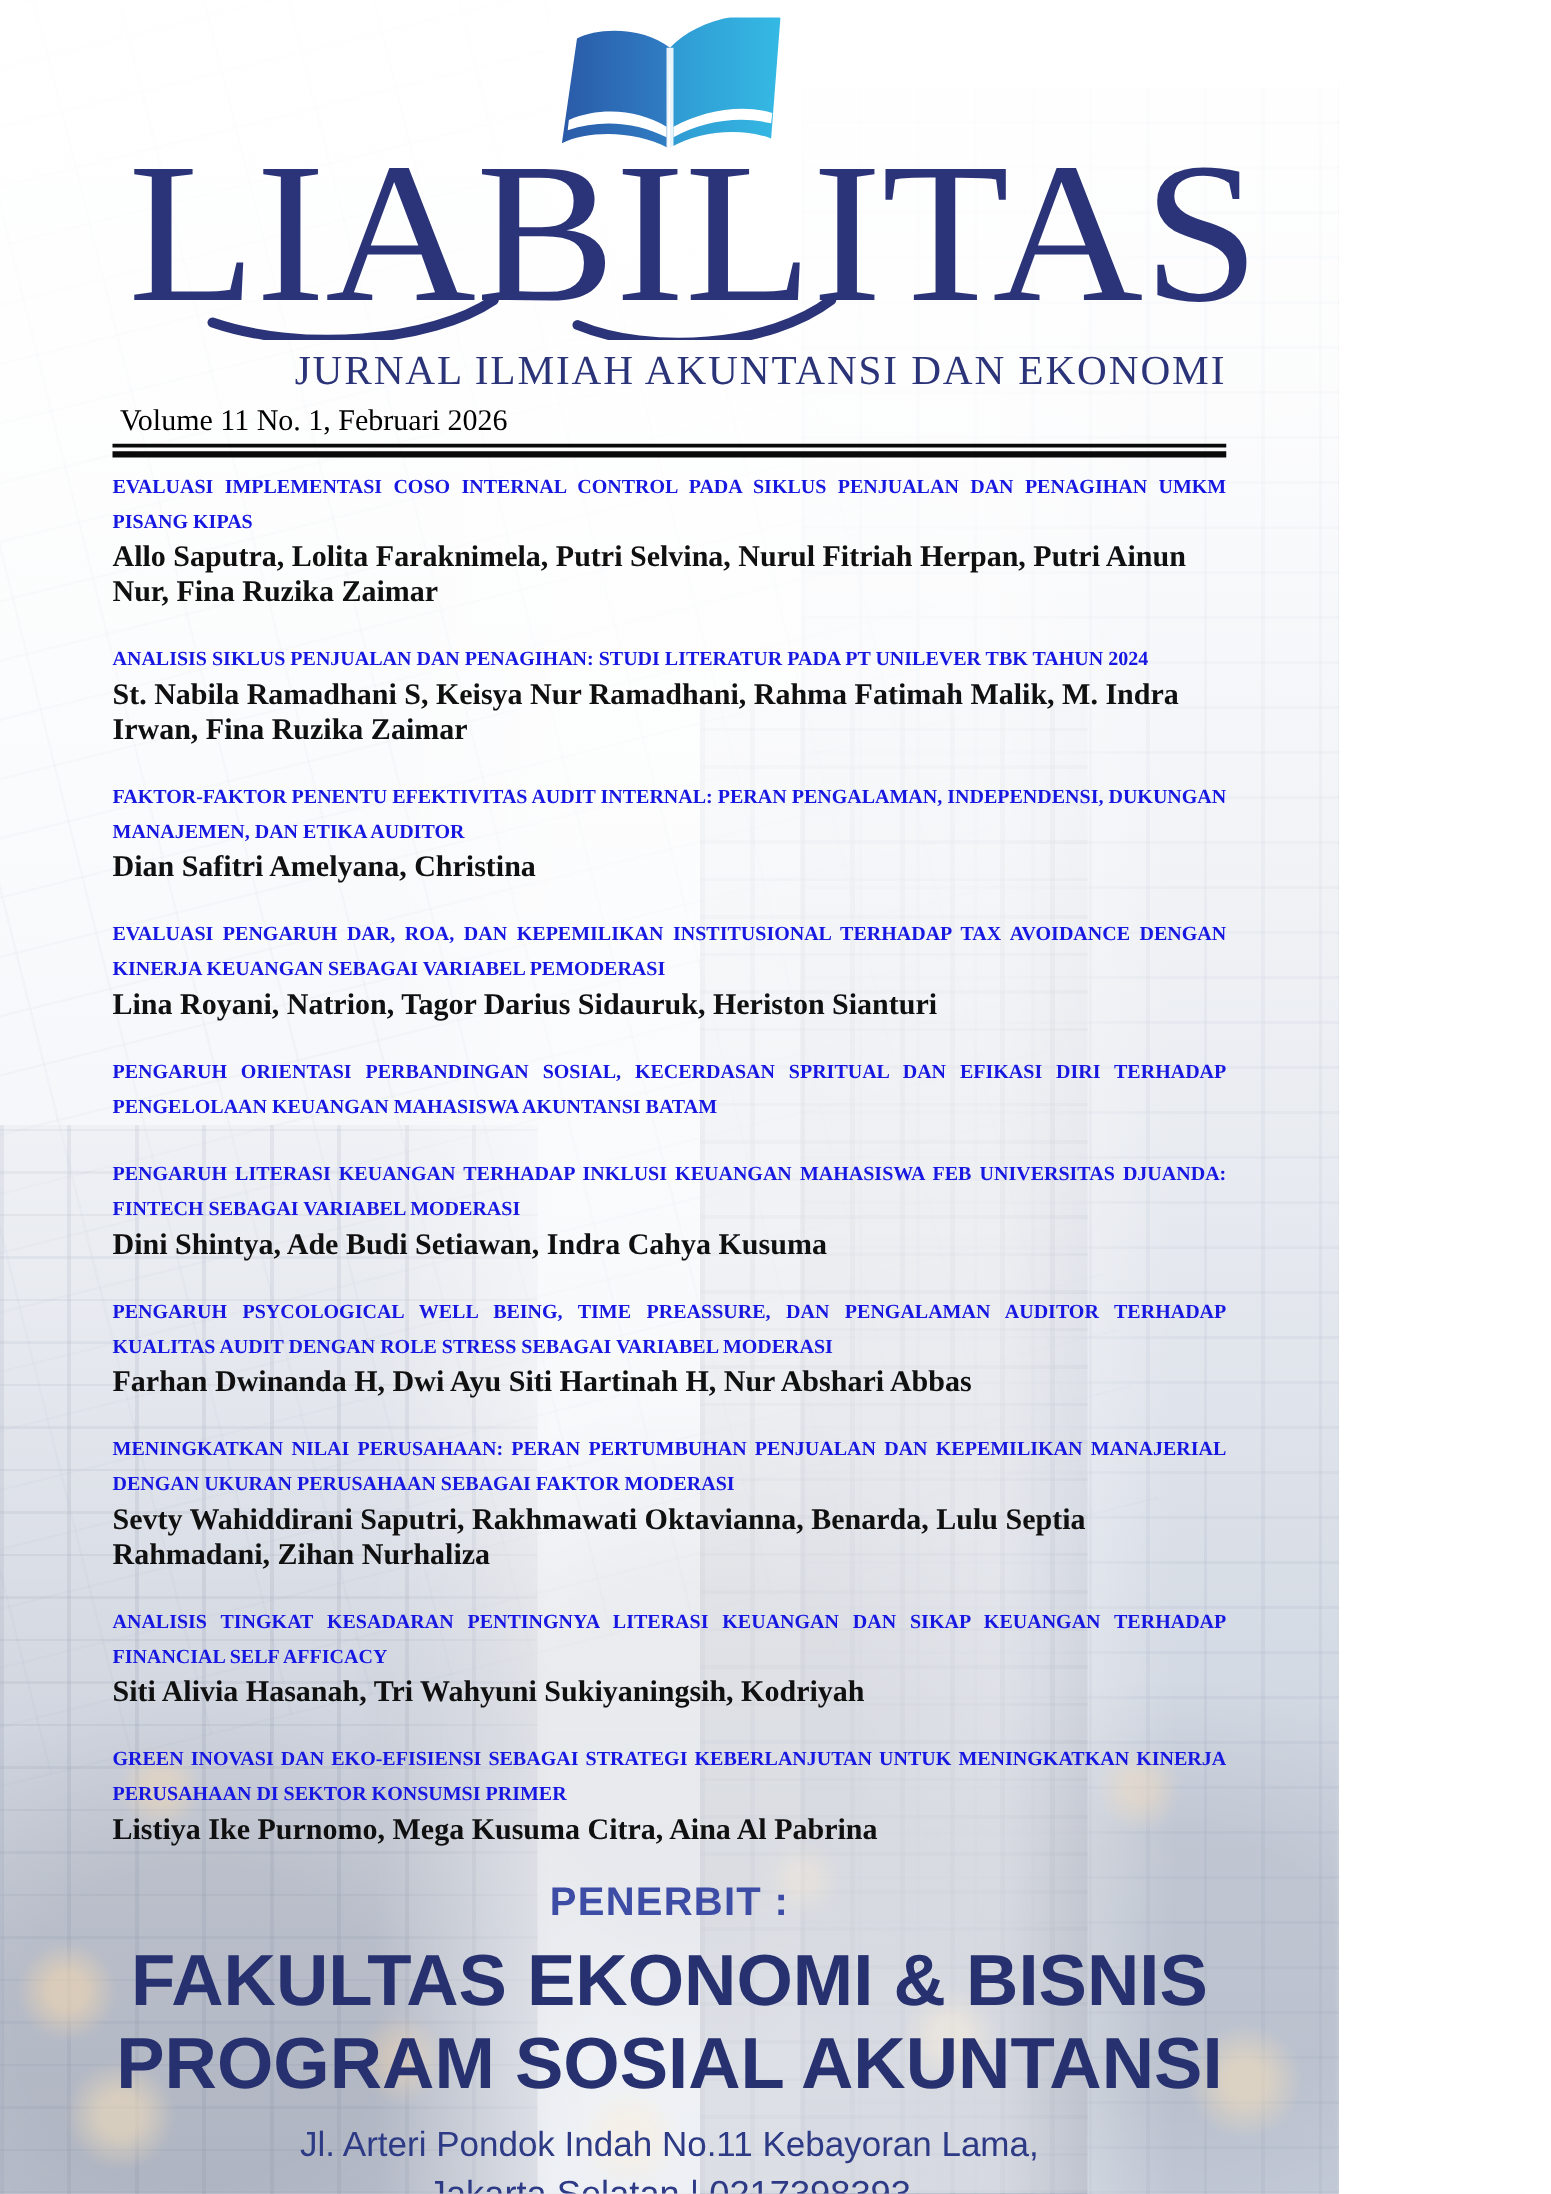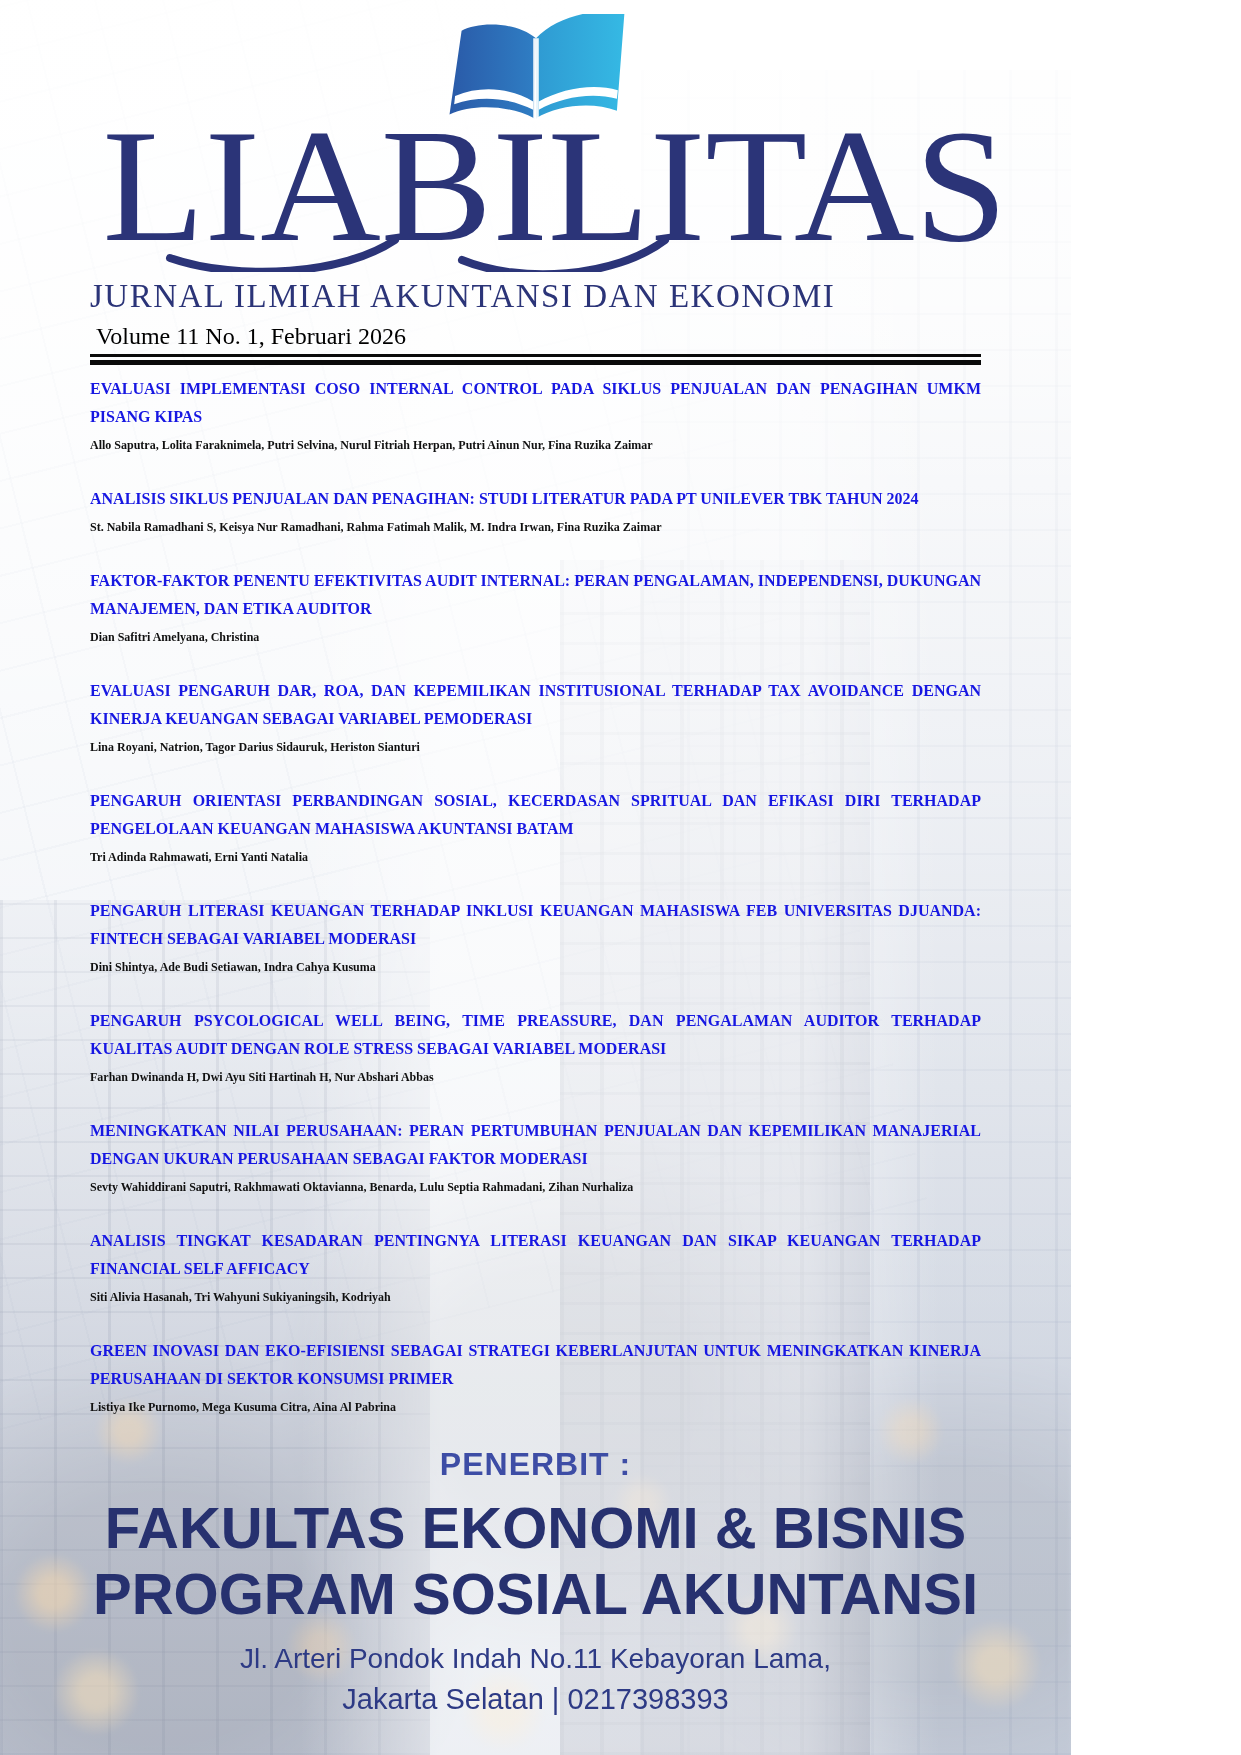--- a/index.html
+++ b/index.html
@@ -47,29 +47,29 @@
       rgba(255,255,255,.95) 0%,rgba(255,255,255,.88) 16%,rgba(255,255,255,.74) 36%,
       rgba(255,255,255,.60) 58%,rgba(255,255,255,.48) 78%,rgba(255,255,255,.44) 100%);}
   .bg-center-band{left:300px;top:0;width:640px;height:100%;
     background:linear-gradient(90deg,rgba(255,255,255,0) 0%,rgba(255,255,255,.5) 22%,rgba(255,255,255,.5) 78%,rgba(255,255,255,0) 100%);}
 
   
   .content{position:relative;z-index:3;padding:14px 90px 0 90px;}
   .logo-wrap{text-align:center;}
   .logo-wrap svg{display:block;margin:0 auto;}
   .wordmark-wrap{text-align:center;margin-top:0;}
-  .subtitle{font-size:33px;line-height:36px;letter-spacing:1.5px;color:#2b3478;text-align:left;margin-top:2px;}
+  .subtitle{font-size:33px;line-height:36px;letter-spacing:1.5px;color:#2b3478;text-align:right;margin-top:2px;}
   .volume{font-size:24px;line-height:28px;font-weight:normal;color:#000;margin:8px 0 4px 6px;}
   .separator{height:3px;border-top:3px solid #0a0a0a;border-bottom:5px solid #0a0a0a;}
 
   .articles{margin-top:10px;}
   .article{margin-bottom:26px;}
   .a-title{margin:0;font-size:16px;line-height:28px;font-weight:bold;color:#1717e2;
     text-align:justify;text-align-last:left;}
-  .a-authors{margin:0;font-size:12px;line-height:28px;font-weight:bold;color:#101010;}
+  .a-authors{margin:0;font-size:24px;line-height:28px;font-weight:bold;color:#101010;}
 
   .footer{text-align:center;font-family:"Liberation Sans",sans-serif;margin-top:2px;}
   .penerbit{font-size:32px;line-height:34px;font-weight:bold;letter-spacing:1px;color:#3d4da5;}
   .pub-big{font-size:58px;line-height:66px;font-weight:bold;color:#27316f;}
   .pub-big.first{margin-top:14px;}
   .addr{font-size:28px;line-height:40px;color:#2d3a85;margin-top:12px;}
   .addr2{font-size:29px;line-height:40px;color:#2d3a85;}
 </style>
 </head>
 <body>
@@ -139,21 +139,20 @@
     <p class="a-authors">Dian Safitri Amelyana, Christina</p>
   </article>
 
   <article class="article">
     <h3 class="a-title">EVALUASI PENGARUH DAR, ROA, DAN KEPEMILIKAN INSTITUSIONAL TERHADAP TAX AVOIDANCE DENGAN KINERJA KEUANGAN SEBAGAI VARIABEL PEMODERASI</h3>
     <p class="a-authors">Lina Royani, Natrion, Tagor Darius Sidauruk, Heriston Sianturi</p>
   </article>
 
   <article class="article">
     <h3 class="a-title">PENGARUH ORIENTASI PERBANDINGAN SOSIAL, KECERDASAN SPRITUAL DAN EFIKASI DIRI TERHADAP PENGELOLAAN KEUANGAN MAHASISWA AKUNTANSI BATAM</h3>
-    <p class="a-authors">Tri Adinda Rahmawati, Erni Yanti Natalia</p>
   </article>
 
   <article class="article">
     <h3 class="a-title">PENGARUH LITERASI KEUANGAN TERHADAP INKLUSI KEUANGAN MAHASISWA FEB UNIVERSITAS DJUANDA: FINTECH SEBAGAI VARIABEL MODERASI</h3>
     <p class="a-authors">Dini Shintya, Ade Budi Setiawan, Indra Cahya Kusuma</p>
   </article>
 
   <article class="article">
     <h3 class="a-title">PENGARUH PSYCOLOGICAL WELL BEING, TIME PREASSURE, DAN PENGALAMAN AUDITOR TERHADAP KUALITAS AUDIT DENGAN ROLE STRESS SEBAGAI VARIABEL MODERASI</h3>
     <p class="a-authors">Farhan Dwinanda H, Dwi Ayu Siti Hartinah H, Nur Abshari Abbas</p>

